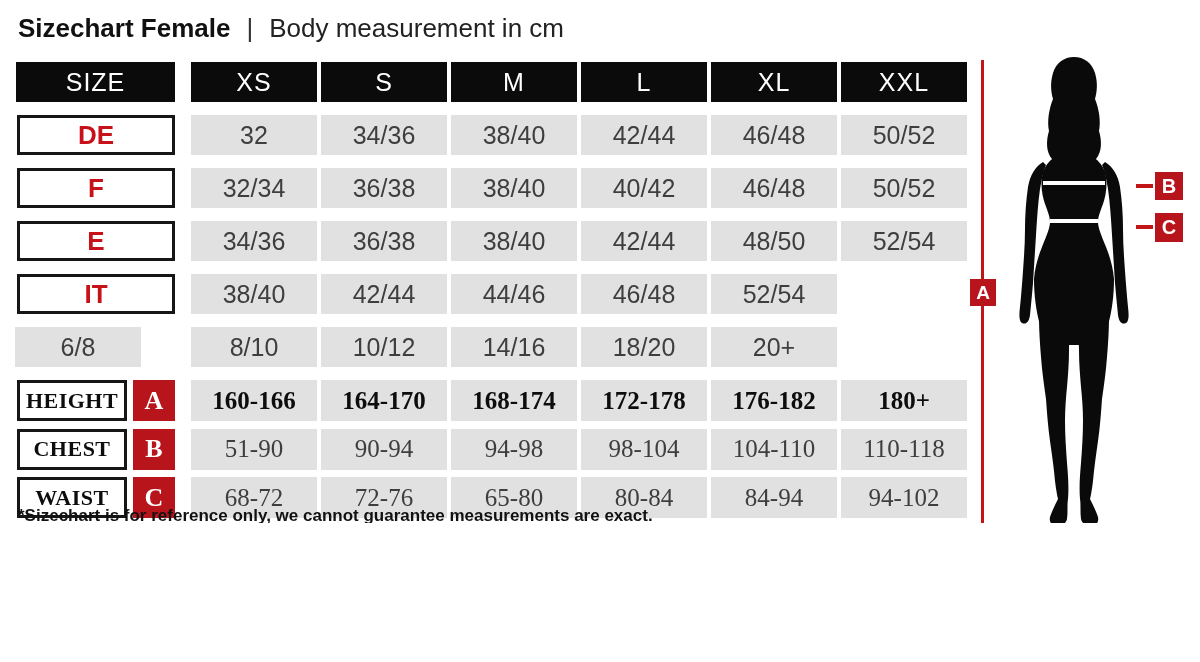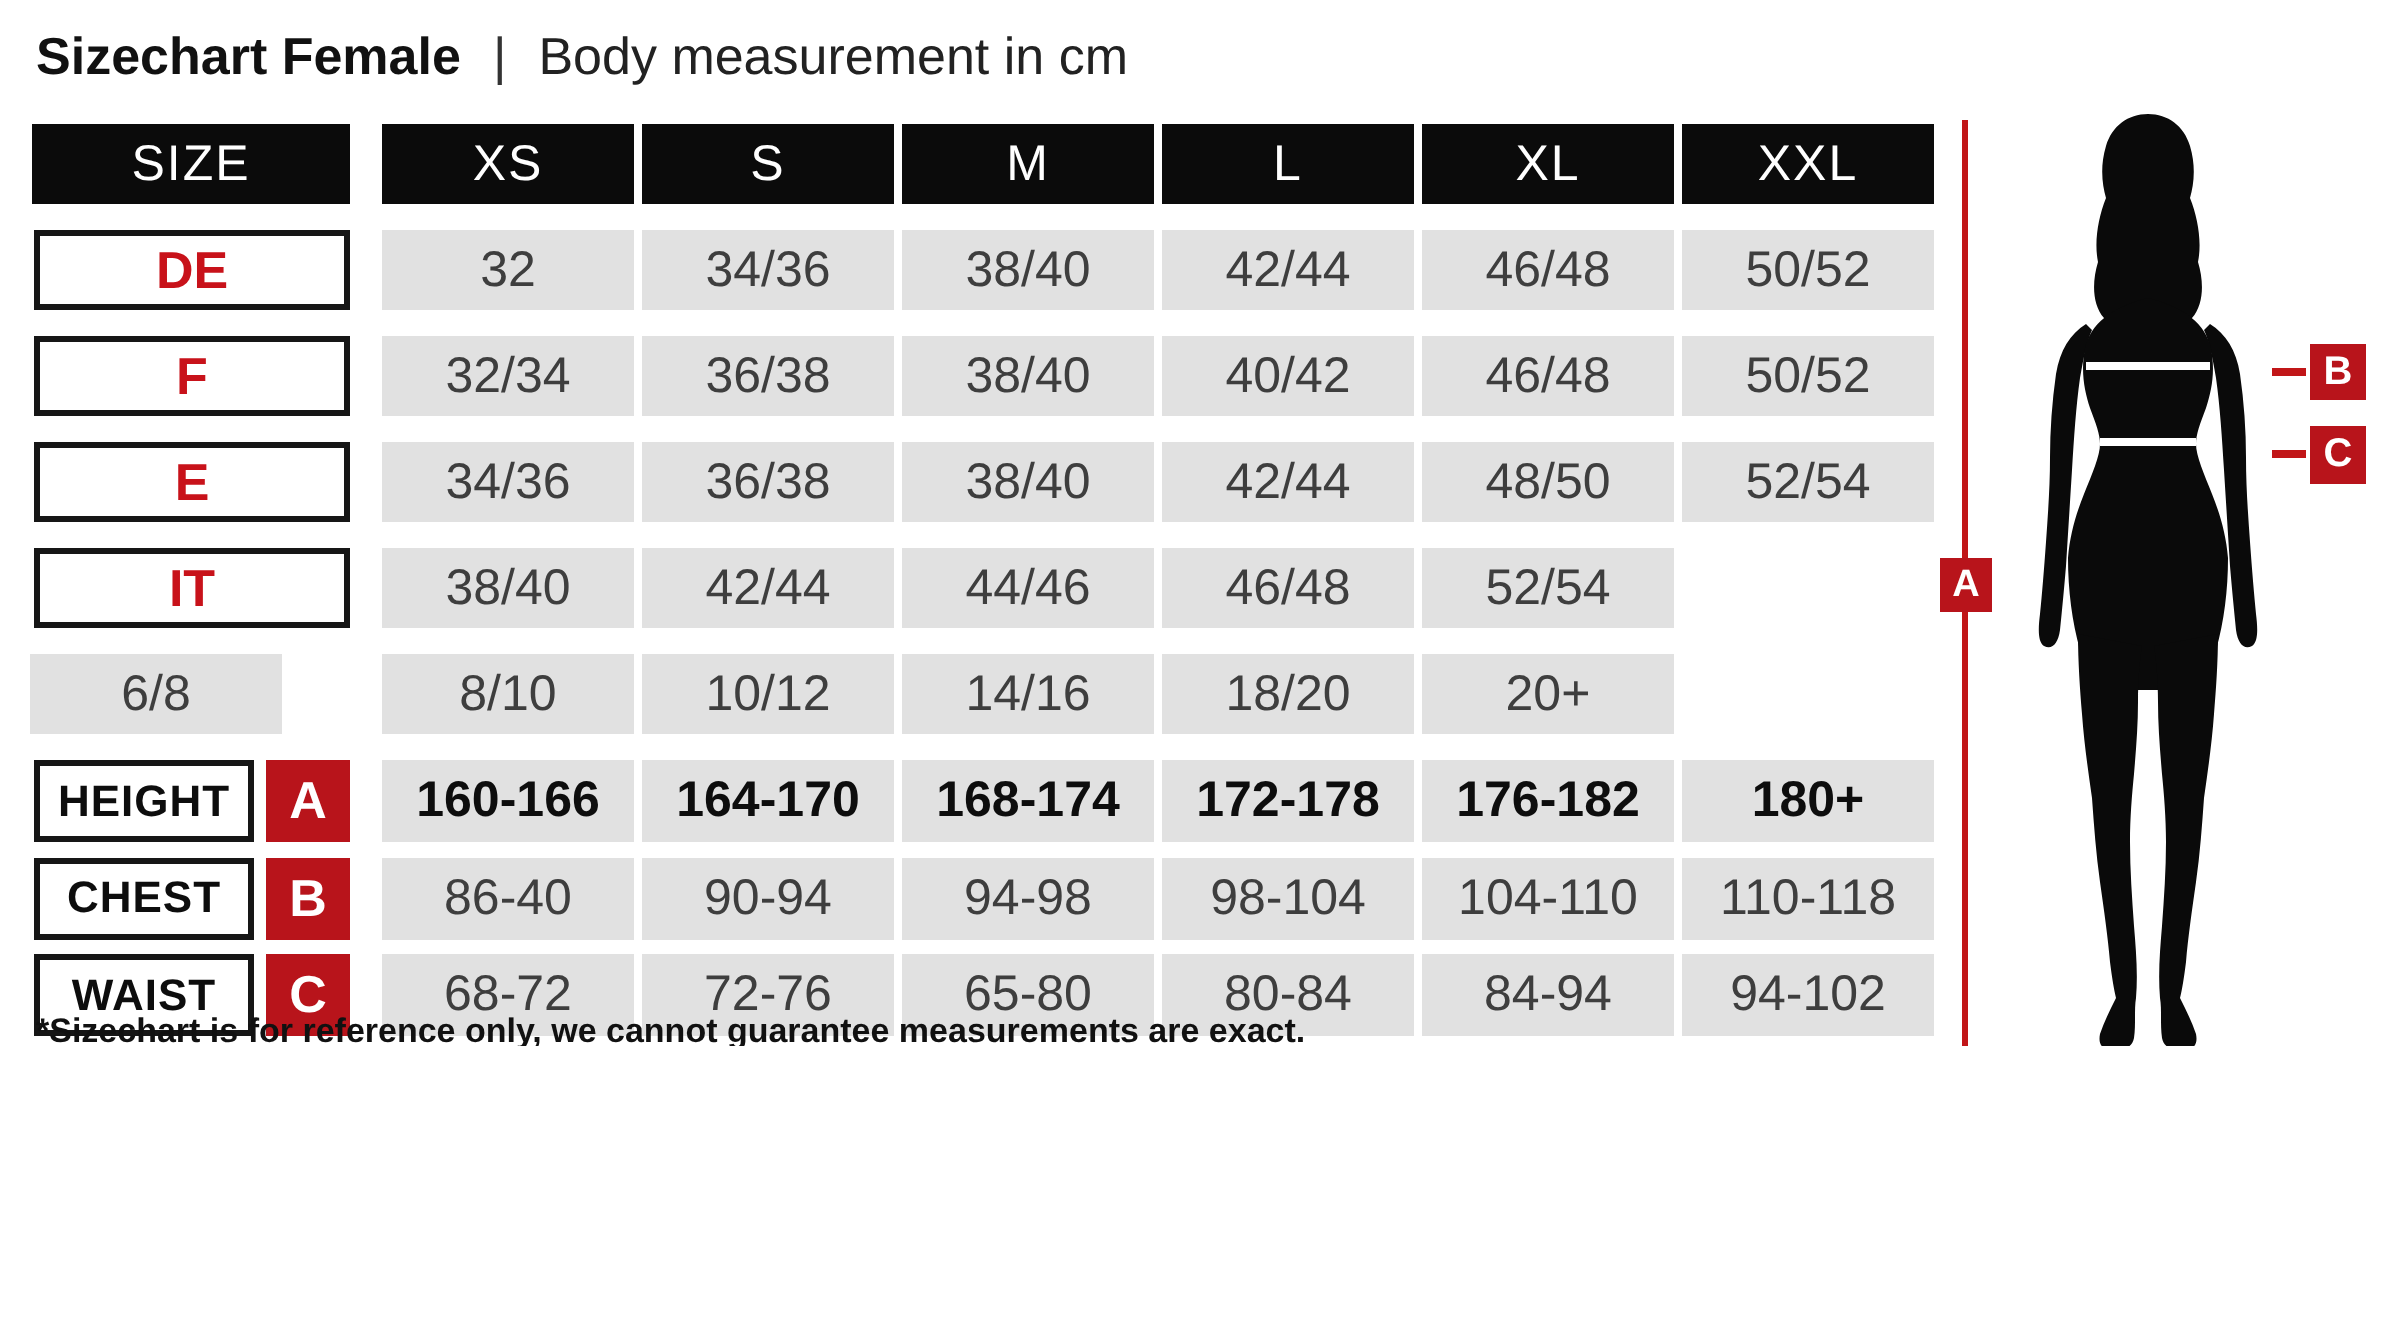--- a/index.html
+++ b/index.html
@@ -9,21 +9,21 @@
 
   
   #title { position:absolute; left:18px; top:13px; font-size:26px; color:#1a1a1a; white-space:nowrap; }
   #title .main { font-weight:bold; color:#111; }
   #title .sep  { font-weight:400; color:#333; margin:0 16px; }
   #title .sub  { font-weight:400; color:#222; }
 
   
   #size-table { position:absolute; left:15px; top:62px; }
   .trow { display:grid; grid-template-columns:176px repeat(6,130px); height:40px; margin-bottom:13px; }
-  .mrow { height:41px; margin-bottom:7.5px; }
+  .mrow { height:41px; margin-bottom:7.5px;font-family:Liberation Serif, serif; }
   #measure-block { margin-top:9.5px; }
 
   .hlabel { width:159px; margin-left:1px; background:#0b0b0b; color:#fff; display:flex; align-items:center; justify-content:center; font-size:25px; letter-spacing:1px; }
   .cell  { width:126px; display:flex; align-items:center; justify-content:center; font-size:25px; }
   .hcell { background:#0b0b0b; color:#fff; letter-spacing:1px; }
   .dcell { background:#e1e1e1; color:#3e3e3e; }
   .bcell { font-weight:bold; color:#0d0d0d; }
 
   .label-box { width:158px; margin-left:2px; background:#fff; border:3px solid #161616; display:flex; align-items:center; justify-content:center; }
   .size-label { color:#c8121a; font-weight:bold; font-size:26px; }
@@ -130,21 +130,21 @@
           <div class="cell dcell bcell">168-174</div>
           <div class="cell dcell bcell">172-178</div>
           <div class="cell dcell bcell">176-182</div>
           <div class="cell dcell bcell">180+</div>
         </div>
         <div class="trow mrow">
           <div class="mlabel-wrap">
             <div class="mlabel">CHEST</div>
             <div class="letter-box">B</div>
           </div>
-          <div class="cell dcell">86-40</div>
+          <div class="cell dcell">51-90</div>
           <div class="cell dcell">90-94</div>
           <div class="cell dcell">94-98</div>
           <div class="cell dcell">98-104</div>
           <div class="cell dcell">104-110</div>
           <div class="cell dcell">110-118</div>
         </div>
         <div class="trow mrow">
           <div class="mlabel-wrap">
             <div class="mlabel">WAIST</div>
             <div class="letter-box">C</div>

